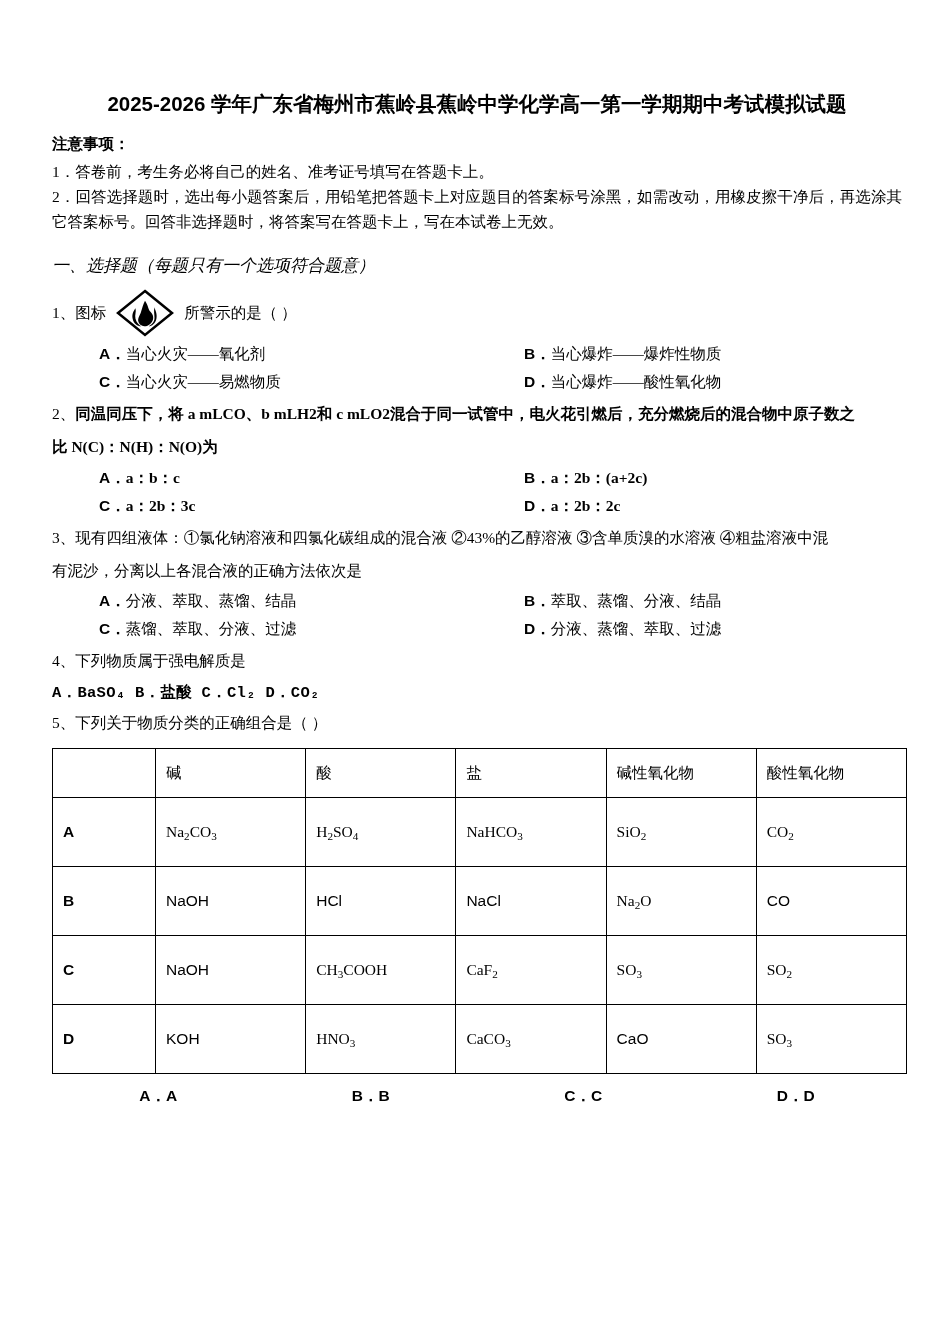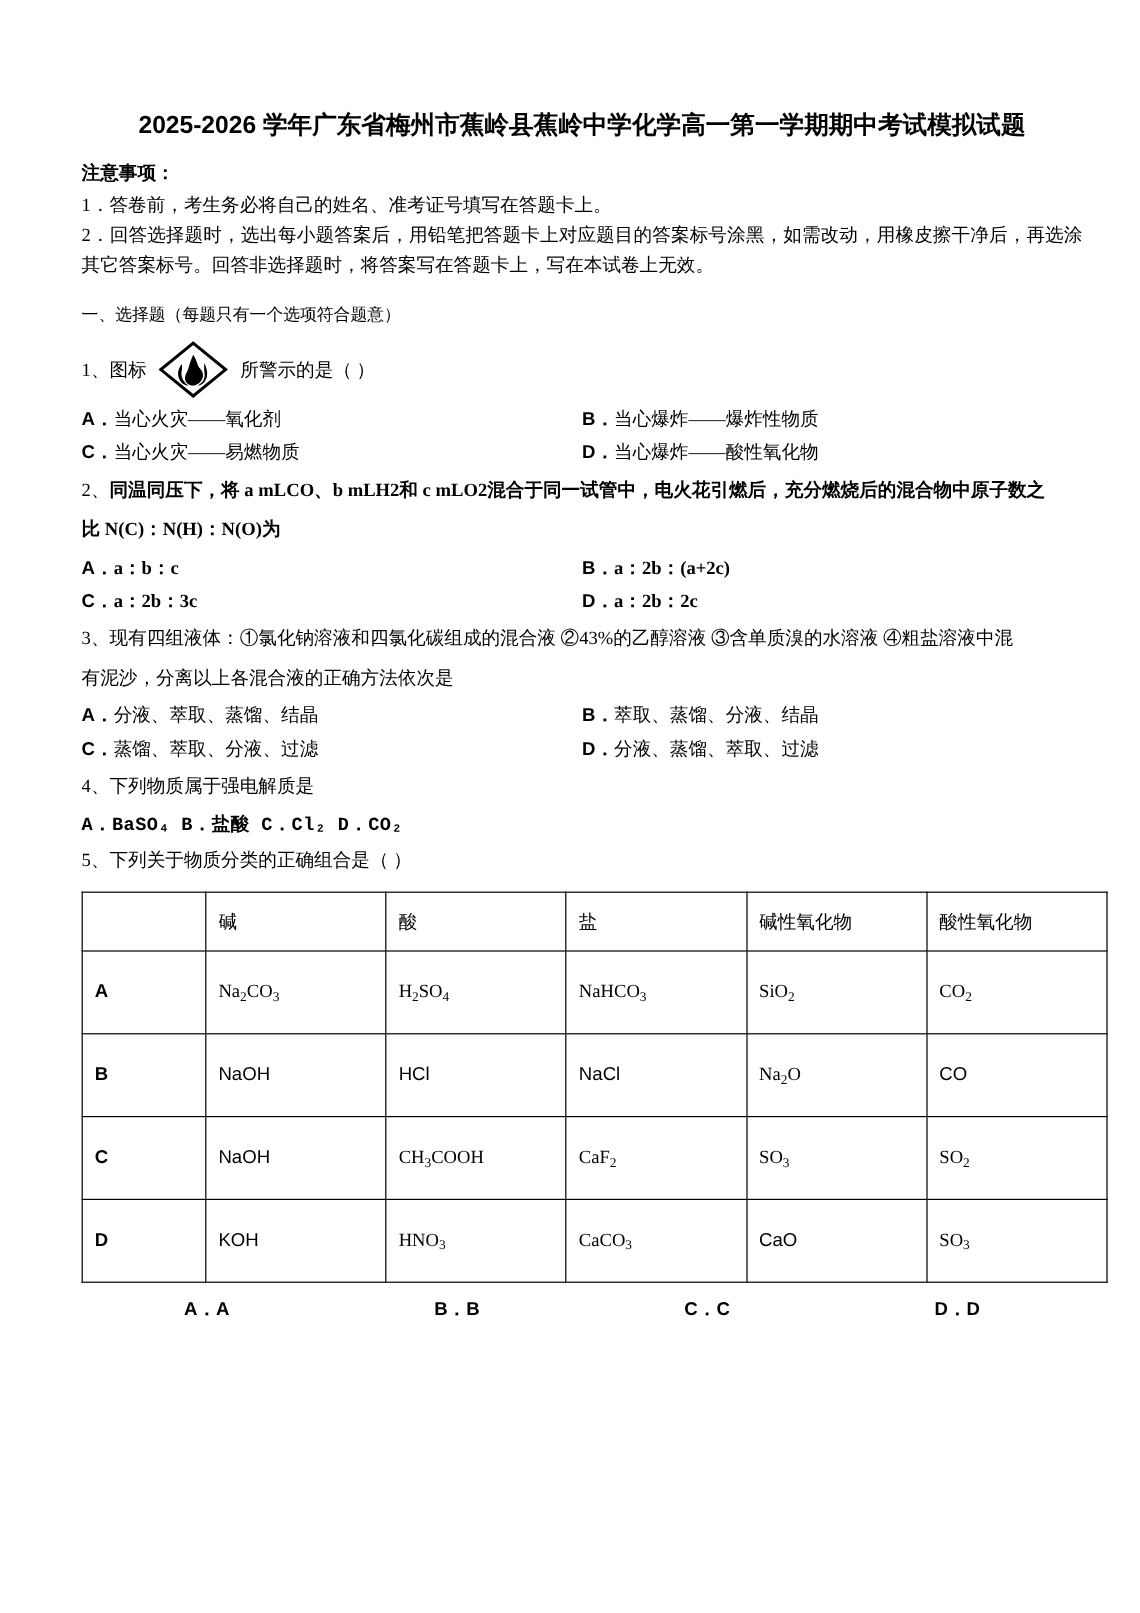--- a/index.html
+++ b/index.html
@@ -11,21 +11,21 @@
     width: 950px;
     height: 1344px;
     font-family: "Liberation Serif", serif;
     color: #000;
     position: relative;
   }
   .page {
     width: 950px;
     height: 1344px;
     box-sizing: border-box;
-    padding: 90px 48px 20px 68px;
+    padding: 90px 48px 20px 52px;
     position: relative;
   }
   .doc-title {
     font-family: "Liberation Sans", sans-serif;
     font-weight: bold;
     font-size: 20.5px;
     text-align: center;
     letter-spacing: 0px;
     margin: 0 0 16px 0;
     white-space: nowrap;
@@ -36,38 +36,40 @@
     margin: 6px 0 4px 0;
     font-family: "Liberation Sans", sans-serif;
   }
   .notice-line {
     font-size: 15.5px;
     line-height: 1.62;
     margin: 0;
     text-align: justify;
   }
   .section-head {
-    font-size: 14px;
+    font-size: 17px;
     margin: 20px 0 10px 0;
+    font-style: italic;
   }
   .q {
     font-size: 15.5px;
     line-height: 1.75;
     margin: 6px 0 2px 0;
     text-align: justify;
   }
   .q b, .b { font-weight: bold; }
   .opt-row {
     display: flex;
     font-size: 15.5px;
     margin: 7px 0;
   }
   .opt {
     width: 50%;
     box-sizing: border-box;
+    margin-left: 47px;
   }
   .opt .lbl { font-weight: bold; font-family: "Liberation Sans", sans-serif;}
   .q1-row {
     display: flex;
     align-items: center;
     font-size: 15.5px;
     margin: 12px 0 6px 0;
   }
   .hazard-symbol {
     display: inline-block;

